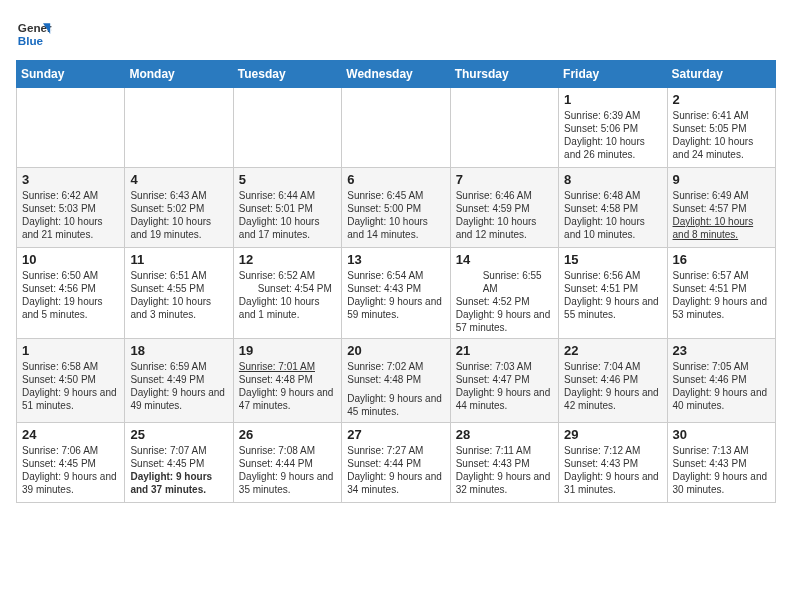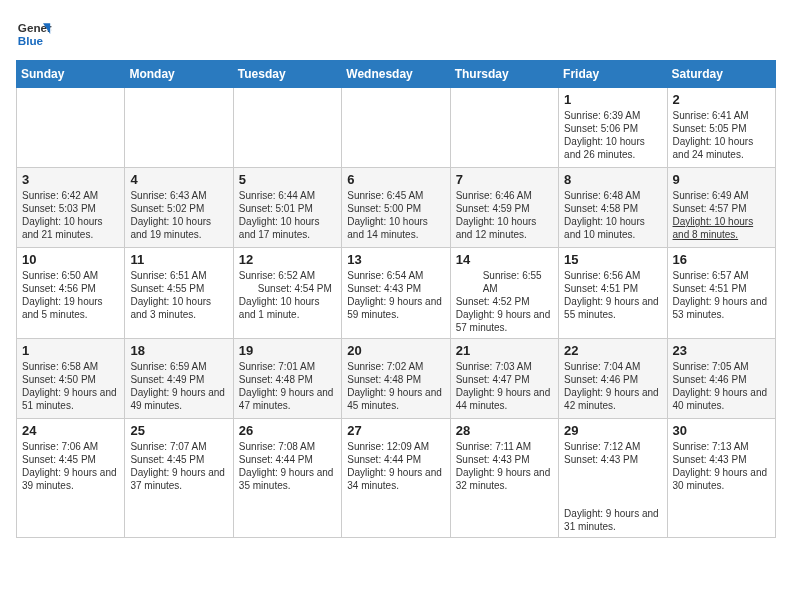--- a/index.html
+++ b/index.html
@@ -224,29 +224,29 @@
           <div style="line-height: 1.3;">Daylight: 9 hours and 51 minutes.</div>
         </td>
         <td>
           <span class="day-num">18</span>
           <div style="line-height: 1.3;">Sunrise: 6:59 AM</div>
           <div style="line-height: 1.3;">Sunset: 4:49 PM</div>
           <div style="line-height: 1.3;">Daylight: 9 hours and 49 minutes.</div>
         </td>
         <td>
           <span class="day-num">19</span>
-          <div style="line-height: 1.3;">Sunrise: 7:01 AM</div>
+          <div style="line-height: 1.3; text-decoration: underline;">Sunrise: 7:01 AM</div>
           <div style="line-height: 1.3;">Sunset: 4:48 PM</div>
           <div style="line-height: 1.3;">Daylight: 9 hours and 47 minutes.</div>
         </td>
         <td>
           <span class="day-num">20</span>
           <div style="line-height: 1.3;">Sunrise: 7:02 AM</div>
           <div style="line-height: 1.3;">Sunset: 4:48 PM</div>
-          <div style="line-height: 1.3;">Daylight: 9 hours and 45 minutes.</div>
+          <div style="line-height: 1.3; margin-top: 6px;">Daylight: 9 hours and 45 minutes.</div>
         </td>
         <td>
           <span class="day-num">21</span>
           <div style="line-height: 1.3;">Sunrise: 7:03 AM</div>
           <div style="line-height: 1.3;">Sunset: 4:47 PM</div>
           <div style="line-height: 1.3;">Daylight: 9 hours and 44 minutes.</div>
         </td>
         <td>
           <span class="day-num">22</span>
           <div style="line-height: 1.3;">Sunrise: 7:04 AM</div>
@@ -264,45 +264,45 @@
         <td>
           <span class="day-num">24</span>
           <div style="line-height: 1.3;">Sunrise: 7:06 AM</div>
           <div style="line-height: 1.3;">Sunset: 4:45 PM</div>
           <div style="line-height: 1.3;">Daylight: 9 hours and 39 minutes.</div>
         </td>
         <td>
           <span class="day-num">25</span>
           <div style="line-height: 1.3;">Sunrise: 7:07 AM</div>
           <div style="line-height: 1.3;">Sunset: 4:45 PM</div>
-          <div style="line-height: 1.3;">Daylight: 9 hours and 37 minutes.</div>
+          <div style="line-height: 1.3; font-weight: bold;">Daylight: 9 hours and 37 minutes.</div>
         </td>
         <td>
           <span class="day-num">26</span>
           <div style="line-height: 1.3;">Sunrise: 7:08 AM</div>
           <div style="line-height: 1.3;">Sunset: 4:44 PM</div>
           <div style="line-height: 1.3;">Daylight: 9 hours and 35 minutes.</div>
         </td>
         <td>
           <span class="day-num">27</span>
-          <div style="line-height: 1.3;">Sunrise: 12:09 AM</div>
+          <div style="line-height: 1.3;">Sunrise: 7:27 AM</div>
           <div style="line-height: 1.3;">Sunset: 4:44 PM</div>
           <div style="line-height: 1.3;">Daylight: 9 hours and 34 minutes.</div>
         </td>
         <td>
           <span class="day-num">28</span>
           <div style="line-height: 1.3;">Sunrise: 7:11 AM</div>
           <div style="line-height: 1.3;">Sunset: 4:43 PM</div>
           <div style="line-height: 1.3;">Daylight: 9 hours and 32 minutes.</div>
         </td>
         <td>
           <span class="day-num">29</span>
           <div style="line-height: 1.3;">Sunrise: 7:12 AM</div>
           <div style="line-height: 1.3;">Sunset: 4:43 PM</div>
-          <div style="line-height: 1.3; margin-top: 41px;">Daylight: 9 hours and 31 minutes.</div>
+          <div style="line-height: 1.3;">Daylight: 9 hours and 31 minutes.</div>
         </td>
         <td>
           <span class="day-num">30</span>
           <div style="line-height: 1.3;">Sunrise: 7:13 AM</div>
           <div style="line-height: 1.3;">Sunset: 4:43 PM</div>
           <div style="line-height: 1.3;">Daylight: 9 hours and 30 minutes.</div>
         </td>
       </tr>
     </tbody>
 </table>

